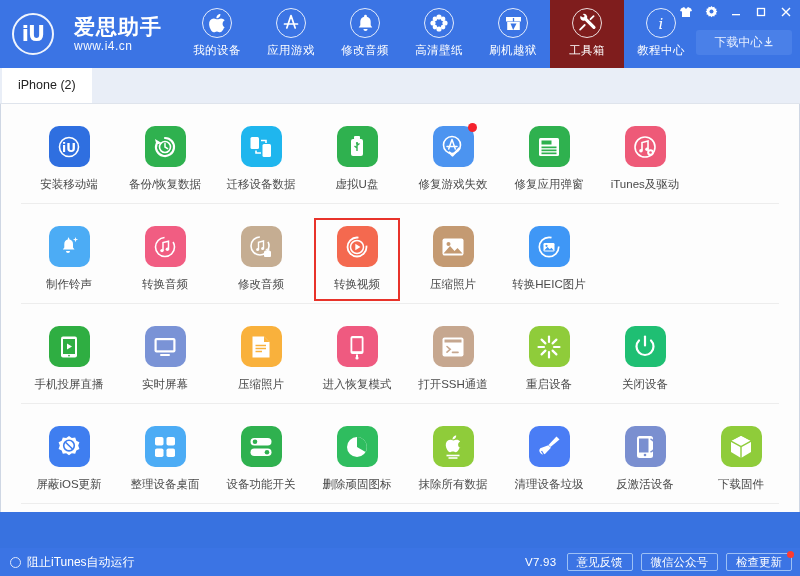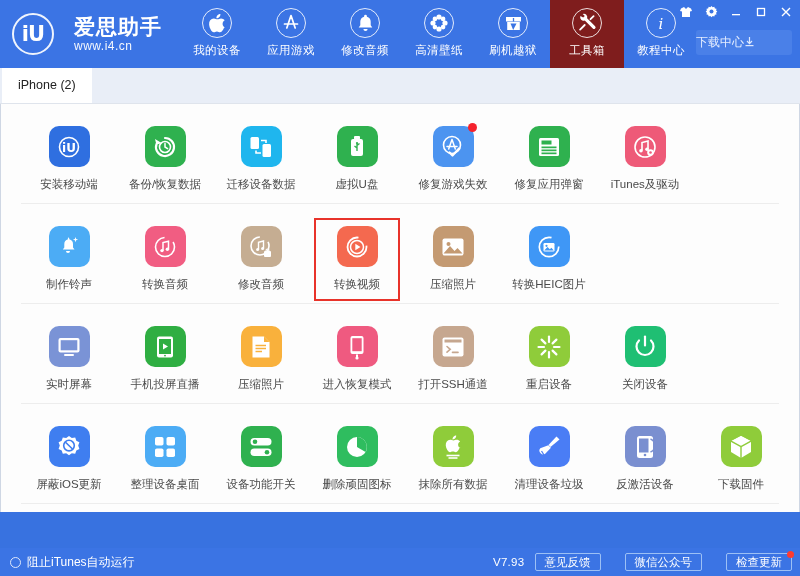--- a/index.html
+++ b/index.html
@@ -71,21 +71,21 @@
   }
   .winbtn {
     width: 16px; height: 16px; cursor: pointer;
     display: flex; align-items: center; justify-content: center;
     color: #fff;
   }
   .dlcenter {
     position: absolute; right: 8px; top: 30px;
     width: 96px; height: 25px; border-radius: 3px;
     background: #4a80e8;
-    display: flex; align-items: center; 
+    display: flex; align-items: center; justify-content: center;
     color: #e6eeff; font-size: 12px; cursor: pointer;
   }
 
   
   .tabstrip {
     height: 36px; flex: 0 0 36px;
     background: #e9eef7;
     display: flex; align-items: flex-end;
     padding-left: 2px;
     border-bottom: 1px solid #dfe4ec;
@@ -460,39 +460,39 @@
               <rect x="7.5" y="9" width="11" height="8.5" rx="1.2" fill="#ffffff"></rect>
               <circle cx="10.5" cy="11.8" r="1.1" fill="#3f97f6"></circle>
               <path d="M8.2 16.6 L11.5 13 L13.8 15.3 L15.4 13.7 L17.8 16.6z" fill="#3f97f6"></path>
             </svg>
           </div>
           <div class="cell-label">转换HEIC图片</div>
         </div>
       </div>
       <div class="row">
         <div class="cell">
-          <div class="tile" style="background:#7a93d6">
-            <svg width="26" height="26" viewBox="0 0 26 26">
-              <rect x="2.5" y="4" width="21" height="14.5" rx="2" fill="#ffffff"></rect>
-              <rect x="4.7" y="6.2" width="16.6" height="10.1" fill="#7a93d6"></rect>
-              <rect x="8" y="20" width="10" height="2" rx="1" fill="#ffffff"></rect>
-            </svg>
-          </div>
-          <div class="cell-label">实时屏幕</div>
-        </div>
-        <div class="cell">
           <div class="tile" style="background:#2fae42">
             <svg width="26" height="26" viewBox="0 0 26 26">
               <rect x="5" y="2.5" width="16" height="21" rx="2" fill="#ffffff"></rect>
               <rect x="7" y="5" width="12" height="15" fill="#2fae42"></rect>
               <path d="M11 9.5 L16 12.5 L11 15.5z" fill="#ffffff"></path>
               <circle cx="13" cy="21.6" r=".9" fill="#2fae42"></circle>
             </svg>
           </div>
           <div class="cell-label">手机投屏直播</div>
+        </div>
+        <div class="cell">
+          <div class="tile" style="background:#7a93d6">
+            <svg width="26" height="26" viewBox="0 0 26 26">
+              <rect x="2.5" y="4" width="21" height="14.5" rx="2" fill="#ffffff"></rect>
+              <rect x="4.7" y="6.2" width="16.6" height="10.1" fill="#7a93d6"></rect>
+              <rect x="8" y="20" width="10" height="2" rx="1" fill="#ffffff"></rect>
+            </svg>
+          </div>
+          <div class="cell-label">实时屏幕</div>
         </div>
         <div class="cell">
           <div class="tile" style="background:#f9b13c">
             <svg width="26" height="26" viewBox="0 0 26 26">
               <path d="M4.5 2.5 H16 L21.5 8 V23.5 H4.5z" fill="#ffffff"></path>
               <path d="M16 2.5 V8 H21.5" fill="#f9b13c"></path>
               <g stroke="#f9b13c" stroke-width="1.5">
                 <path d="M7.5 11.5 H18"></path>
                 <path d="M7.5 14.5 H18"></path>
                 <path d="M7.5 17.5 H14"></path>
@@ -652,21 +652,21 @@
       </div>
     </div>
 
   <div class="footer">
     <div class="footer-left">
       <span class="radio"></span>
       <span>阻止iTunes自动运行</span>
     </div>
     <div class="footer-right">
       <span class="version">V7.93</span>
-      <div id="footer-buttons" style="display:flex;align-items:center;gap:24px">
+      <div id="footer-buttons" style="display:flex;align-items:center;gap:8px">
           <div class="fbtn">
             <span>意见反馈</span>
           </div>
           <div class="fbtn">
             <span>微信公众号</span>
           </div>
           <div class="fbtn">
             <span>检查更新</span>
             <span class="dot"></span>
           </div>

